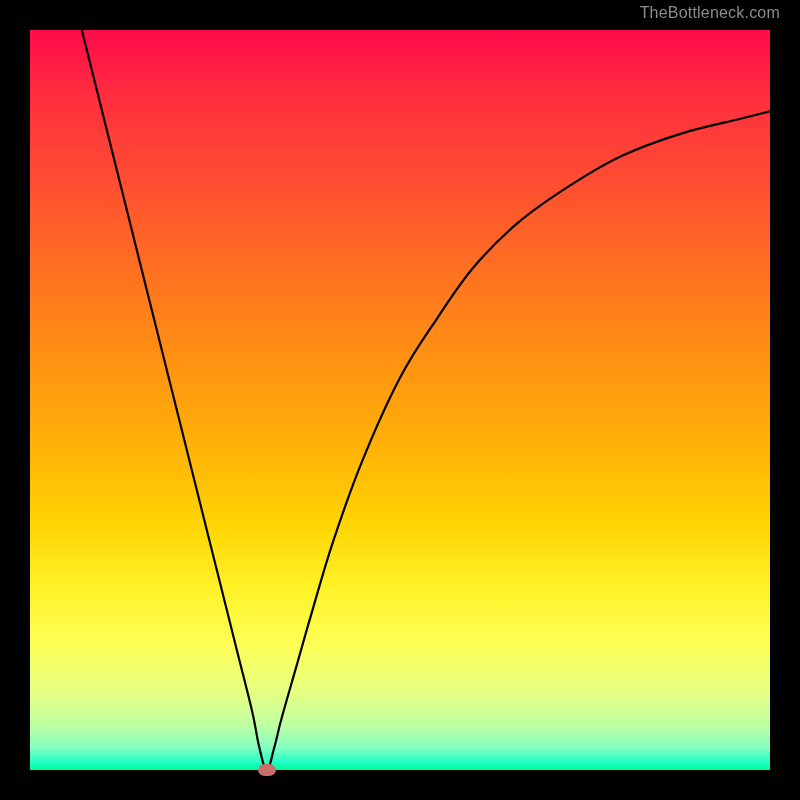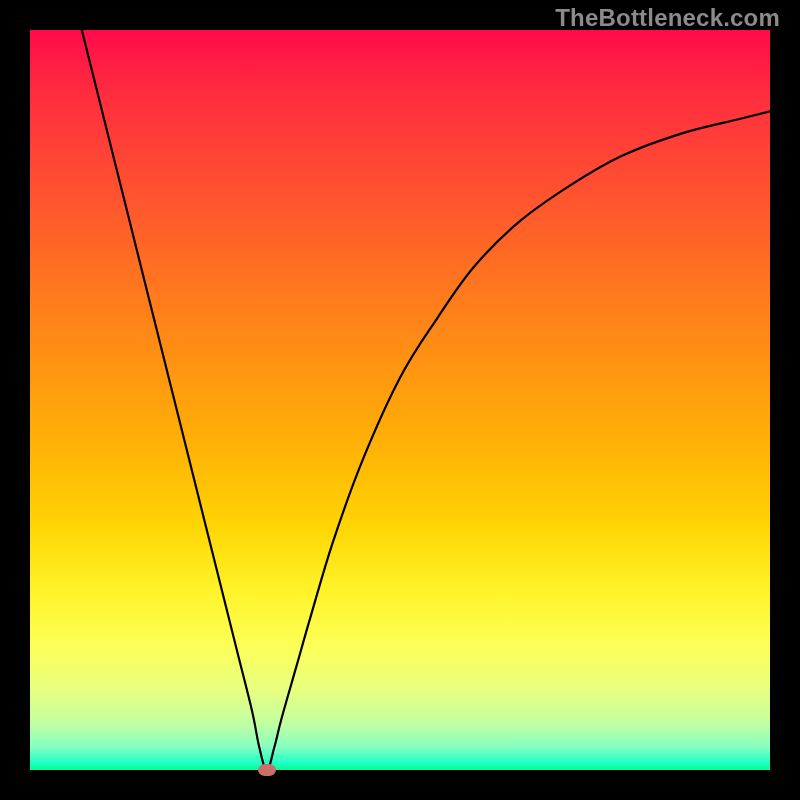--- a/index.html
+++ b/index.html
@@ -39,22 +39,22 @@
       #82ffc1 97%,
       #1fffc7 99%,
       #00ff93 100%
     );
   }
   .watermark {
     position: absolute;
     top: 4px;
     right: 20px;
     color: #8b8b8b;
-    font-size: 24px;
-    font-weight: 700;
+    font-size: 16px;
+    font-weight: 400;
     letter-spacing: 0.2px;
     font-family: Arial, Helvetica, sans-serif;
   }
   svg.curve {
     position: absolute;
     left: 0;
     top: 0;
     width: 740px;
     height: 740px;
     pointer-events: none;

